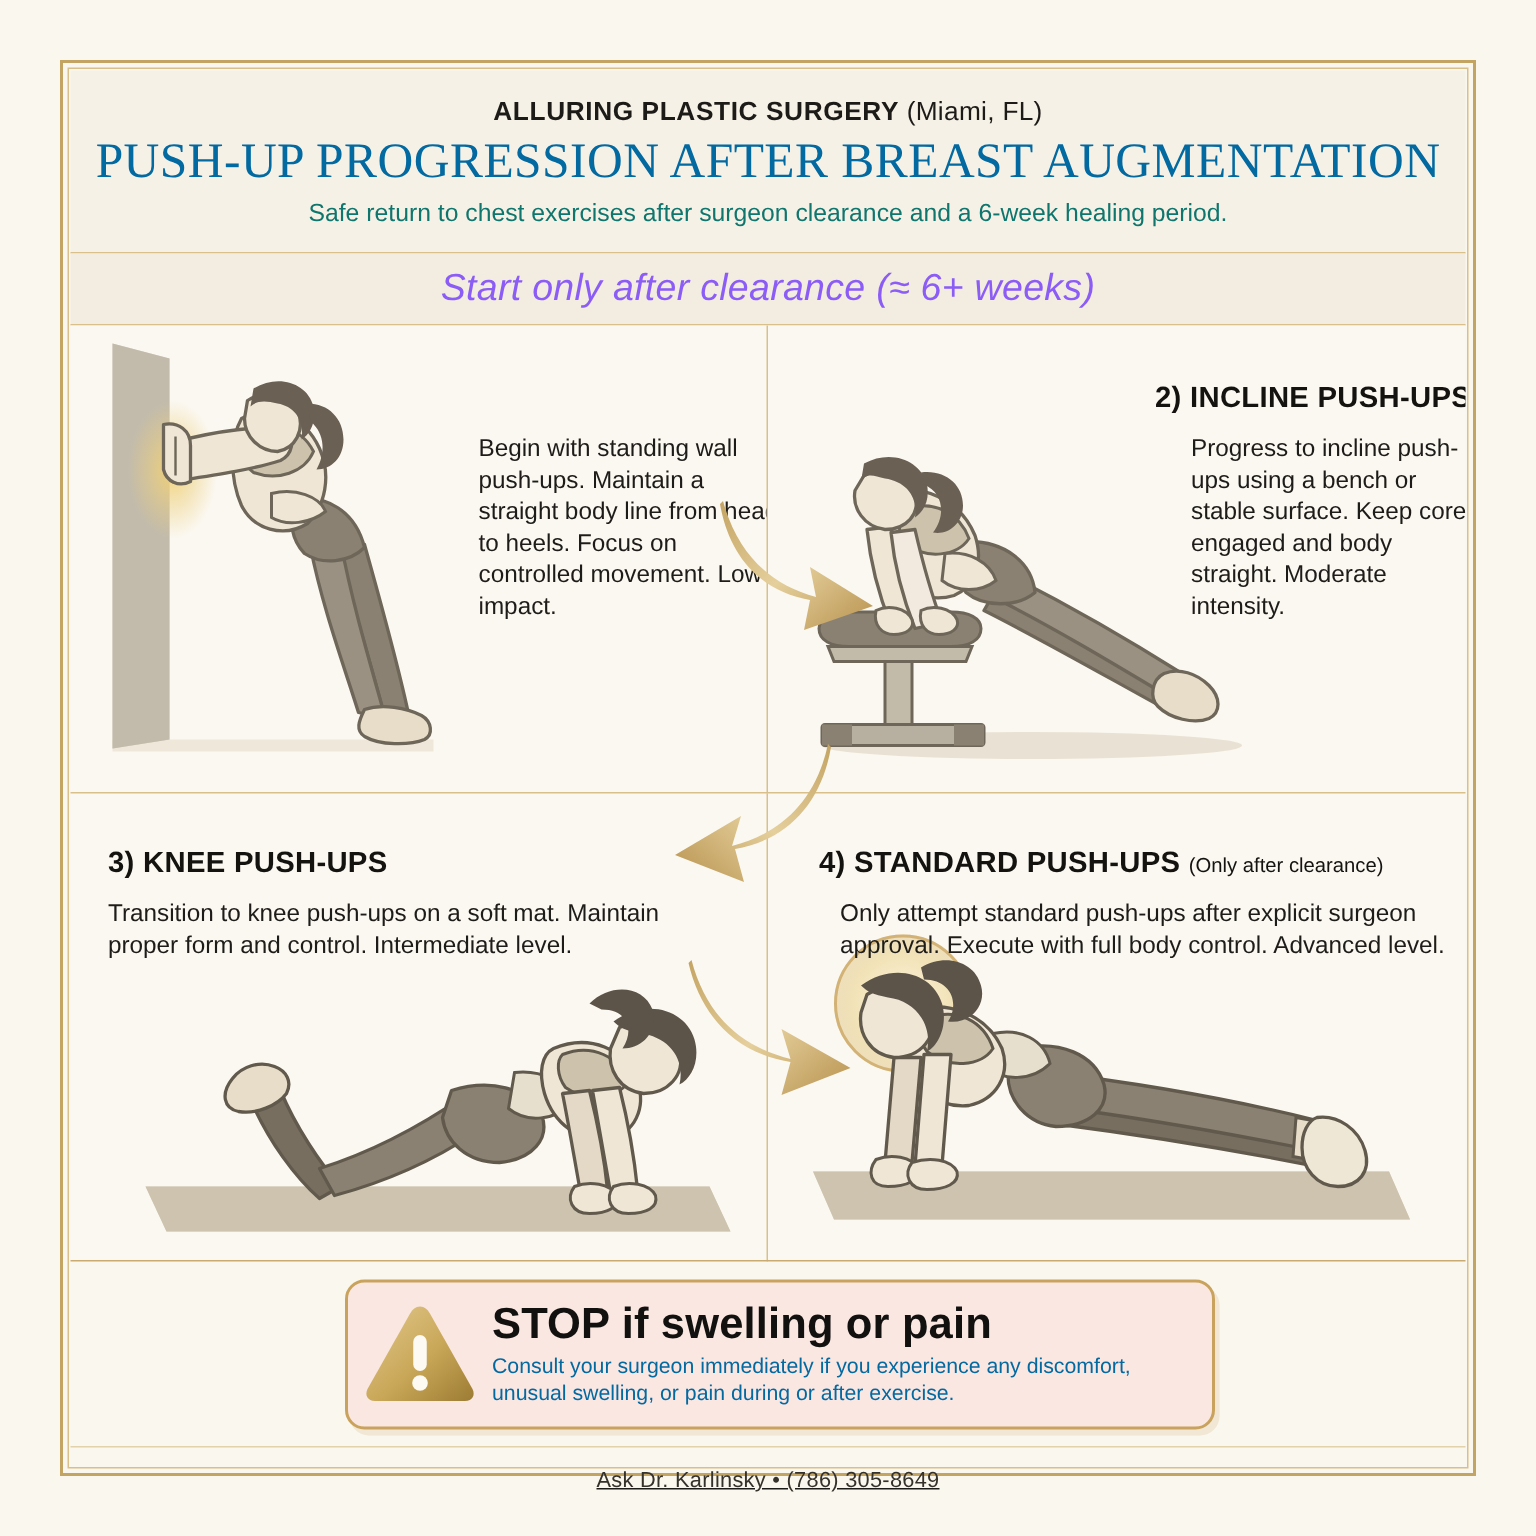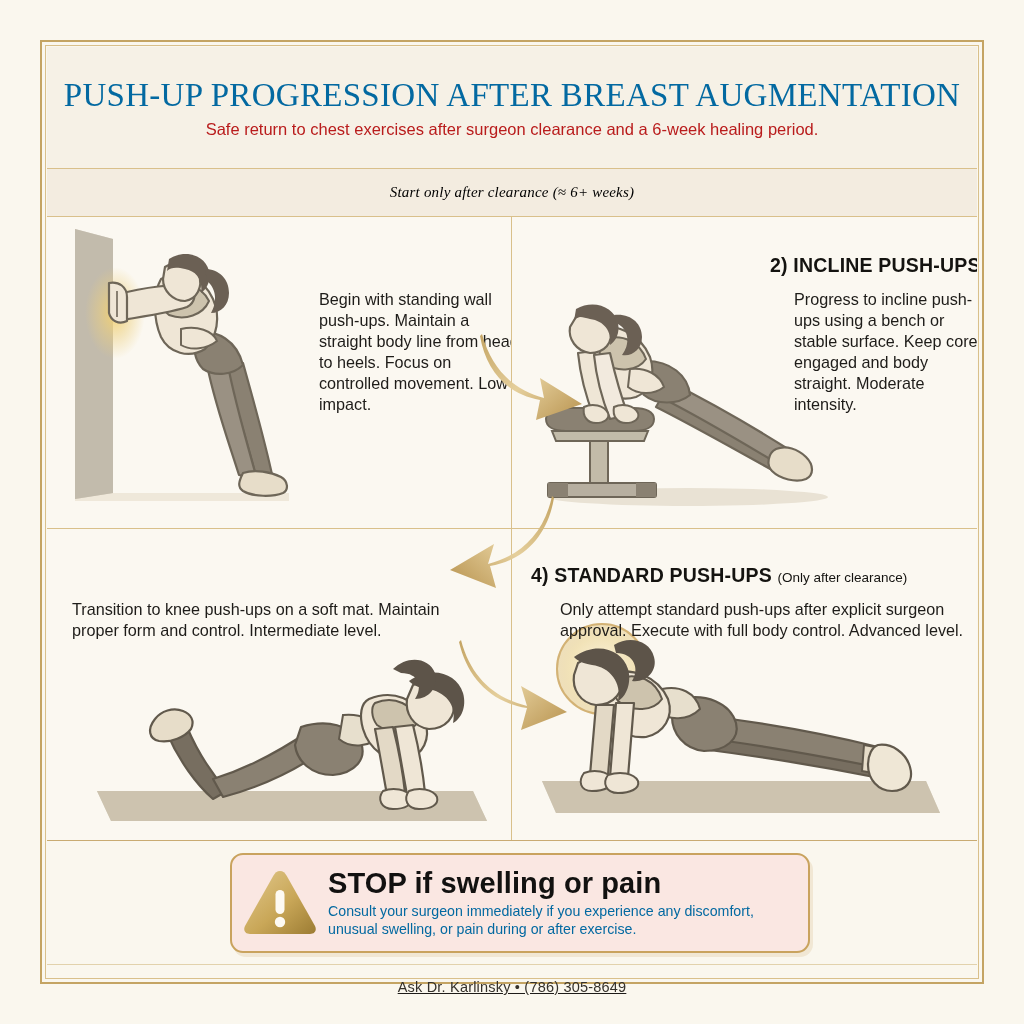--- a/index.html
+++ b/index.html
@@ -35,33 +35,33 @@
   .brandline{
     font-size:17.5px;letter-spacing:.2px;margin-bottom:4px;white-space:nowrap;
   }
   .brandline .brand{font-weight:bold;letter-spacing:.4px;}
   .brandline .loc{font-weight:normal;}
   .maintitle{
     font-family:"Liberation Serif", serif;
     font-size:33px;font-weight:normal;letter-spacing:.3px;
     white-space:nowrap;margin:1px 0 6px 0;color:#0369a1;
   }
-  .subtitle{font-size:16.5px;color:#b91c1c;white-space:nowrap;}
+  .subtitle{font-size:16.5px;color:#0f766e;white-space:nowrap;}
 
   
   .band{
     position:absolute;left:47px;top:169px;width:930px;height:48px;
     box-sizing:border-box;
     background:#f3ece0;
     border-bottom:1px solid #d9c08b;
     display:flex;align-items:center;justify-content:center;
   }
   .band-text{
-    font-family:Liberation Serif, serif;
-    font-style:italic;font-size:15px;color:#000000;letter-spacing:.2px;
+    font-family:Liberation Sans, sans-serif;
+    font-style:italic;font-size:25px;color:#8b5cf6;letter-spacing:.2px;
   }
 
   
   .grid{
     position:absolute;left:47px;top:217px;width:930px;height:624px;
     background:#fbf8f1;
   }
   .cell{position:absolute;box-sizing:border-box;overflow:hidden;}
   .cell-1{left:0;top:0;width:465px;height:312px;border-right:1px solid #d9c08b;border-bottom:1px solid #d9c08b;}
   .cell-2{left:465px;top:0;width:465px;height:312px;border-bottom:1px solid #d9c08b;}
@@ -82,21 +82,21 @@
   
   .t1{left:272px;top:37px;}
   .b1{left:272px;top:72px;width:200px;}
   
   .t2{left:258px;top:37px;}
   .b2{left:282px;top:72px;width:196px;}
   
   .t3{left:25px;top:35px;}
   .b3{left:25px;top:70px;width:372px;}
   
-  .t4{left:19px;top:35px;}
+  .t4{left:34px;top:35px;}
   .b4{left:48px;top:70px;width:412px;}
 
   
   .illus{position:absolute;}
   .i1{left:10px;top:0px;width:250px;height:300px;}
   .i2{left:6px;top:48px;width:330px;height:258px;}
   .i3{left:40px;top:86px;width:420px;height:222px;}
   .i4{left:22px;top:82px;width:430px;height:226px;}
 
   
@@ -131,20 +131,24 @@
 </style>
 </head>
 <body>
 
 <div id="page">
 
   <div class="outer-frame"></div>
   <div class="outer-frame-inner"></div>
 
   <div class="header">
+    <div class="brandline">
+      <span class="brand">ALLURING PLASTIC SURGERY</span>
+      <span class="loc">(Miami, FL)</span>
+    </div>
     <div class="maintitle">PUSH-UP PROGRESSION AFTER BREAST AUGMENTATION</div>
     <div class="subtitle">Safe return to chest exercises after surgeon clearance and a 6-week healing period.</div>
   </div>
 
   <div class="band">
     <span class="band-text">Start only after clearance (≈ 6+ weeks)</span>
   </div>
 
   <div class="grid">
 
@@ -270,20 +274,23 @@
         <path d="M296 176 C306 172 320 174 324 182 C326 190 318 194 306 194 C294 194 290 184 296 176 Z" fill="#efe6d6" stroke="#61594c" stroke-width="2"></path>
         <path d="M322 176 C332 172 346 174 350 182 C352 190 344 194 332 194 C320 194 316 184 322 176 Z" fill="#efe6d6" stroke="#61594c" stroke-width="2"></path>
 
         <path d="M326 70 C344 62 362 70 366 86 C370 102 358 114 342 114 C326 112 318 98 320 84 Z" fill="#efe6d6" stroke="#61594c" stroke-width="2.2" stroke-linejoin="round"></path>
 
         <path d="M322 66 C344 50 370 58 376 78 C380 92 374 104 366 108 C370 90 358 76 340 74 C330 72 326 70 322 66 Z" fill="#5d5449"></path>
 
         <path d="M306 54 C320 40 342 42 348 58 C352 72 342 84 328 84 C336 72 332 58 314 58 Z" fill="#5d5449"></path>
       </svg>
 
+      <div class="step-title t3">
+        <span>3) KNEE PUSH-UPS</span>
+      </div>
       <div class="step-body b3">Transition to knee push-ups on a soft mat. Maintain proper form and control. Intermediate level.</div>
     </div>
 
     <div class="cell cell-4">
       <svg class="illus i4" viewBox="0 0 430 226">
         <defs>
           <radialGradient id="halo" cx="50%" cy="50%" r="50%">
             <stop offset="0%" stop-color="#fdf6e2" stop-opacity="1"></stop>
             <stop offset="70%" stop-color="#f0dfae" stop-opacity=".85"></stop>
             <stop offset="100%" stop-color="#e4cc92" stop-opacity=".55"></stop>

